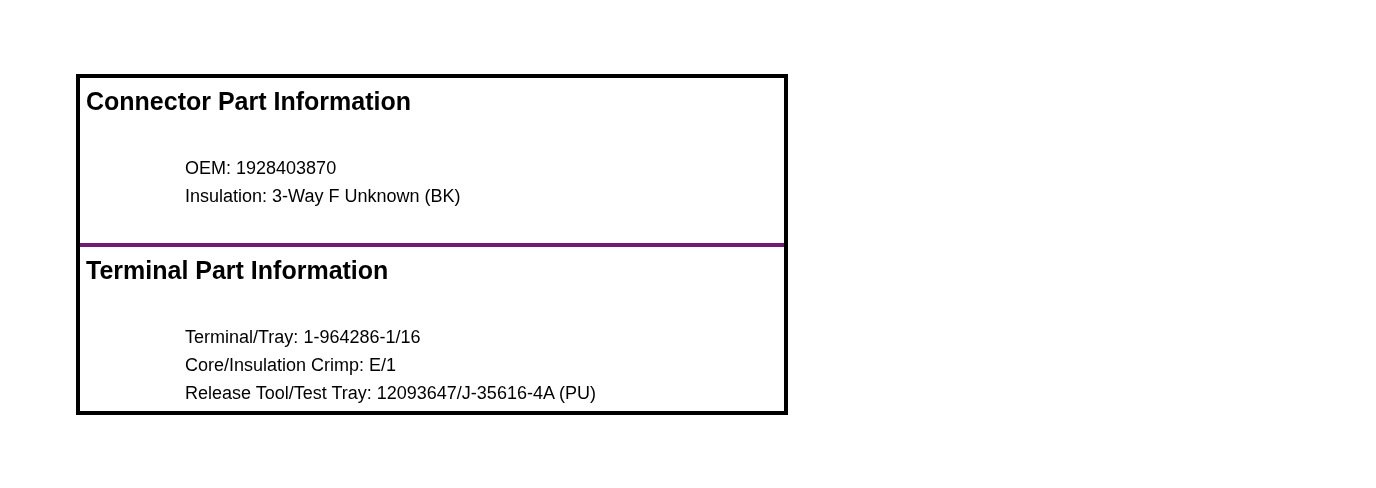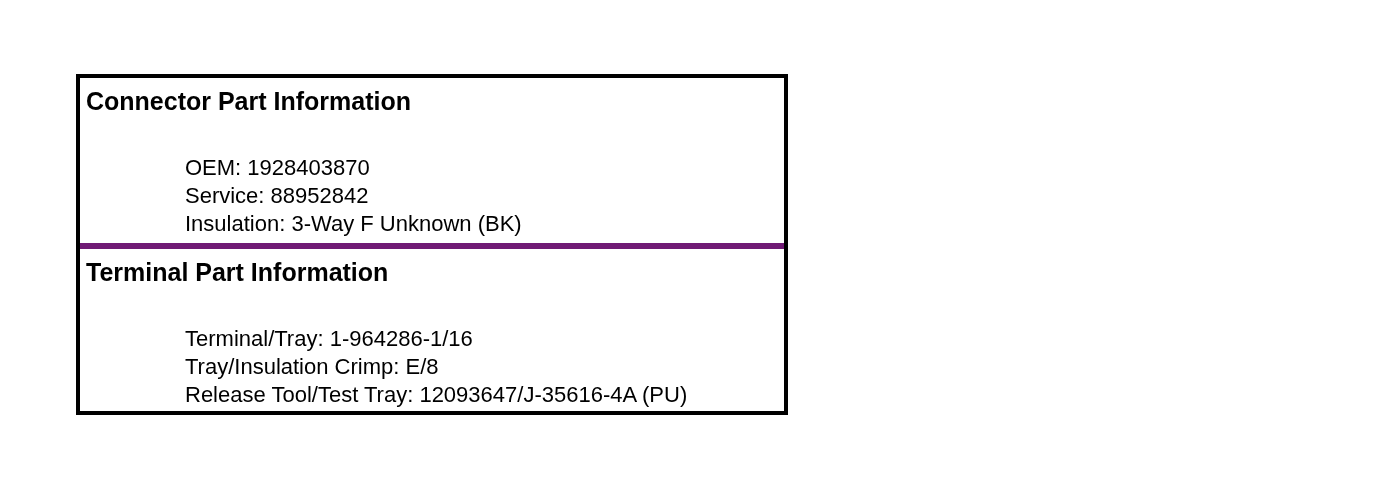--- a/index.html
+++ b/index.html
@@ -27,73 +27,69 @@
     background: #ffffff;
   }
   .info-section {
     box-sizing: border-box;
     height: 165px;
     padding: 10px 6px 0 6px;
     overflow: hidden;
   }
   .info-section.second {
     height: 164px;
-    border-top: 6px solid #701a75;
+    border-top: 4px solid #701a75;
   }
   .section-title {
     font-size: 25px;
     font-weight: bold;
     line-height: 26px;
     white-space: nowrap;
     letter-spacing: 0px;
   }
   .section-rows {
     margin-top: 40px;
     margin-left: 99px;
   }
   .info-row {
-    font-size: 22px;
+    font-size: 18px;
     line-height: 28px;
     white-space: nowrap;
   }
 </style>
 </head>
 <body>
 
 <div class="page">
   <div class="info-table">
 
     <section class="info-section">
       <div class="section-title">Connector Part Information</div>
       <div class="section-rows">
         <div class="info-row">
           <span>OEM:</span>
           <span>1928403870</span>
         </div>
         <div class="info-row">
-          <span>Service:</span>
-          <span>88952842</span>
-        </div>
-        <div class="info-row">
           <span>Insulation:</span>
           <span>3-Way F Unknown (BK)</span>
         </div>
       </div>
     </section>
 
     <section class="info-section second">
       <div class="section-title">Terminal Part Information</div>
       <div class="section-rows">
         <div class="info-row">
           <span>Terminal/Tray:</span>
           <span>1-964286-1/16</span>
         </div>
         <div class="info-row">
-          <span>Tray/Insulation Crimp:</span>
-          <span>E/8</span>
+          <span>Core/Insulation Crimp:</span>
+          <span>E/1</span>
         </div>
         <div class="info-row">
           <span>Release Tool/Test Tray:</span>
           <span>12093647/J-35616-4A (PU)</span>
         </div>
       </div>
     </section>
 
   </div>
 </div>

